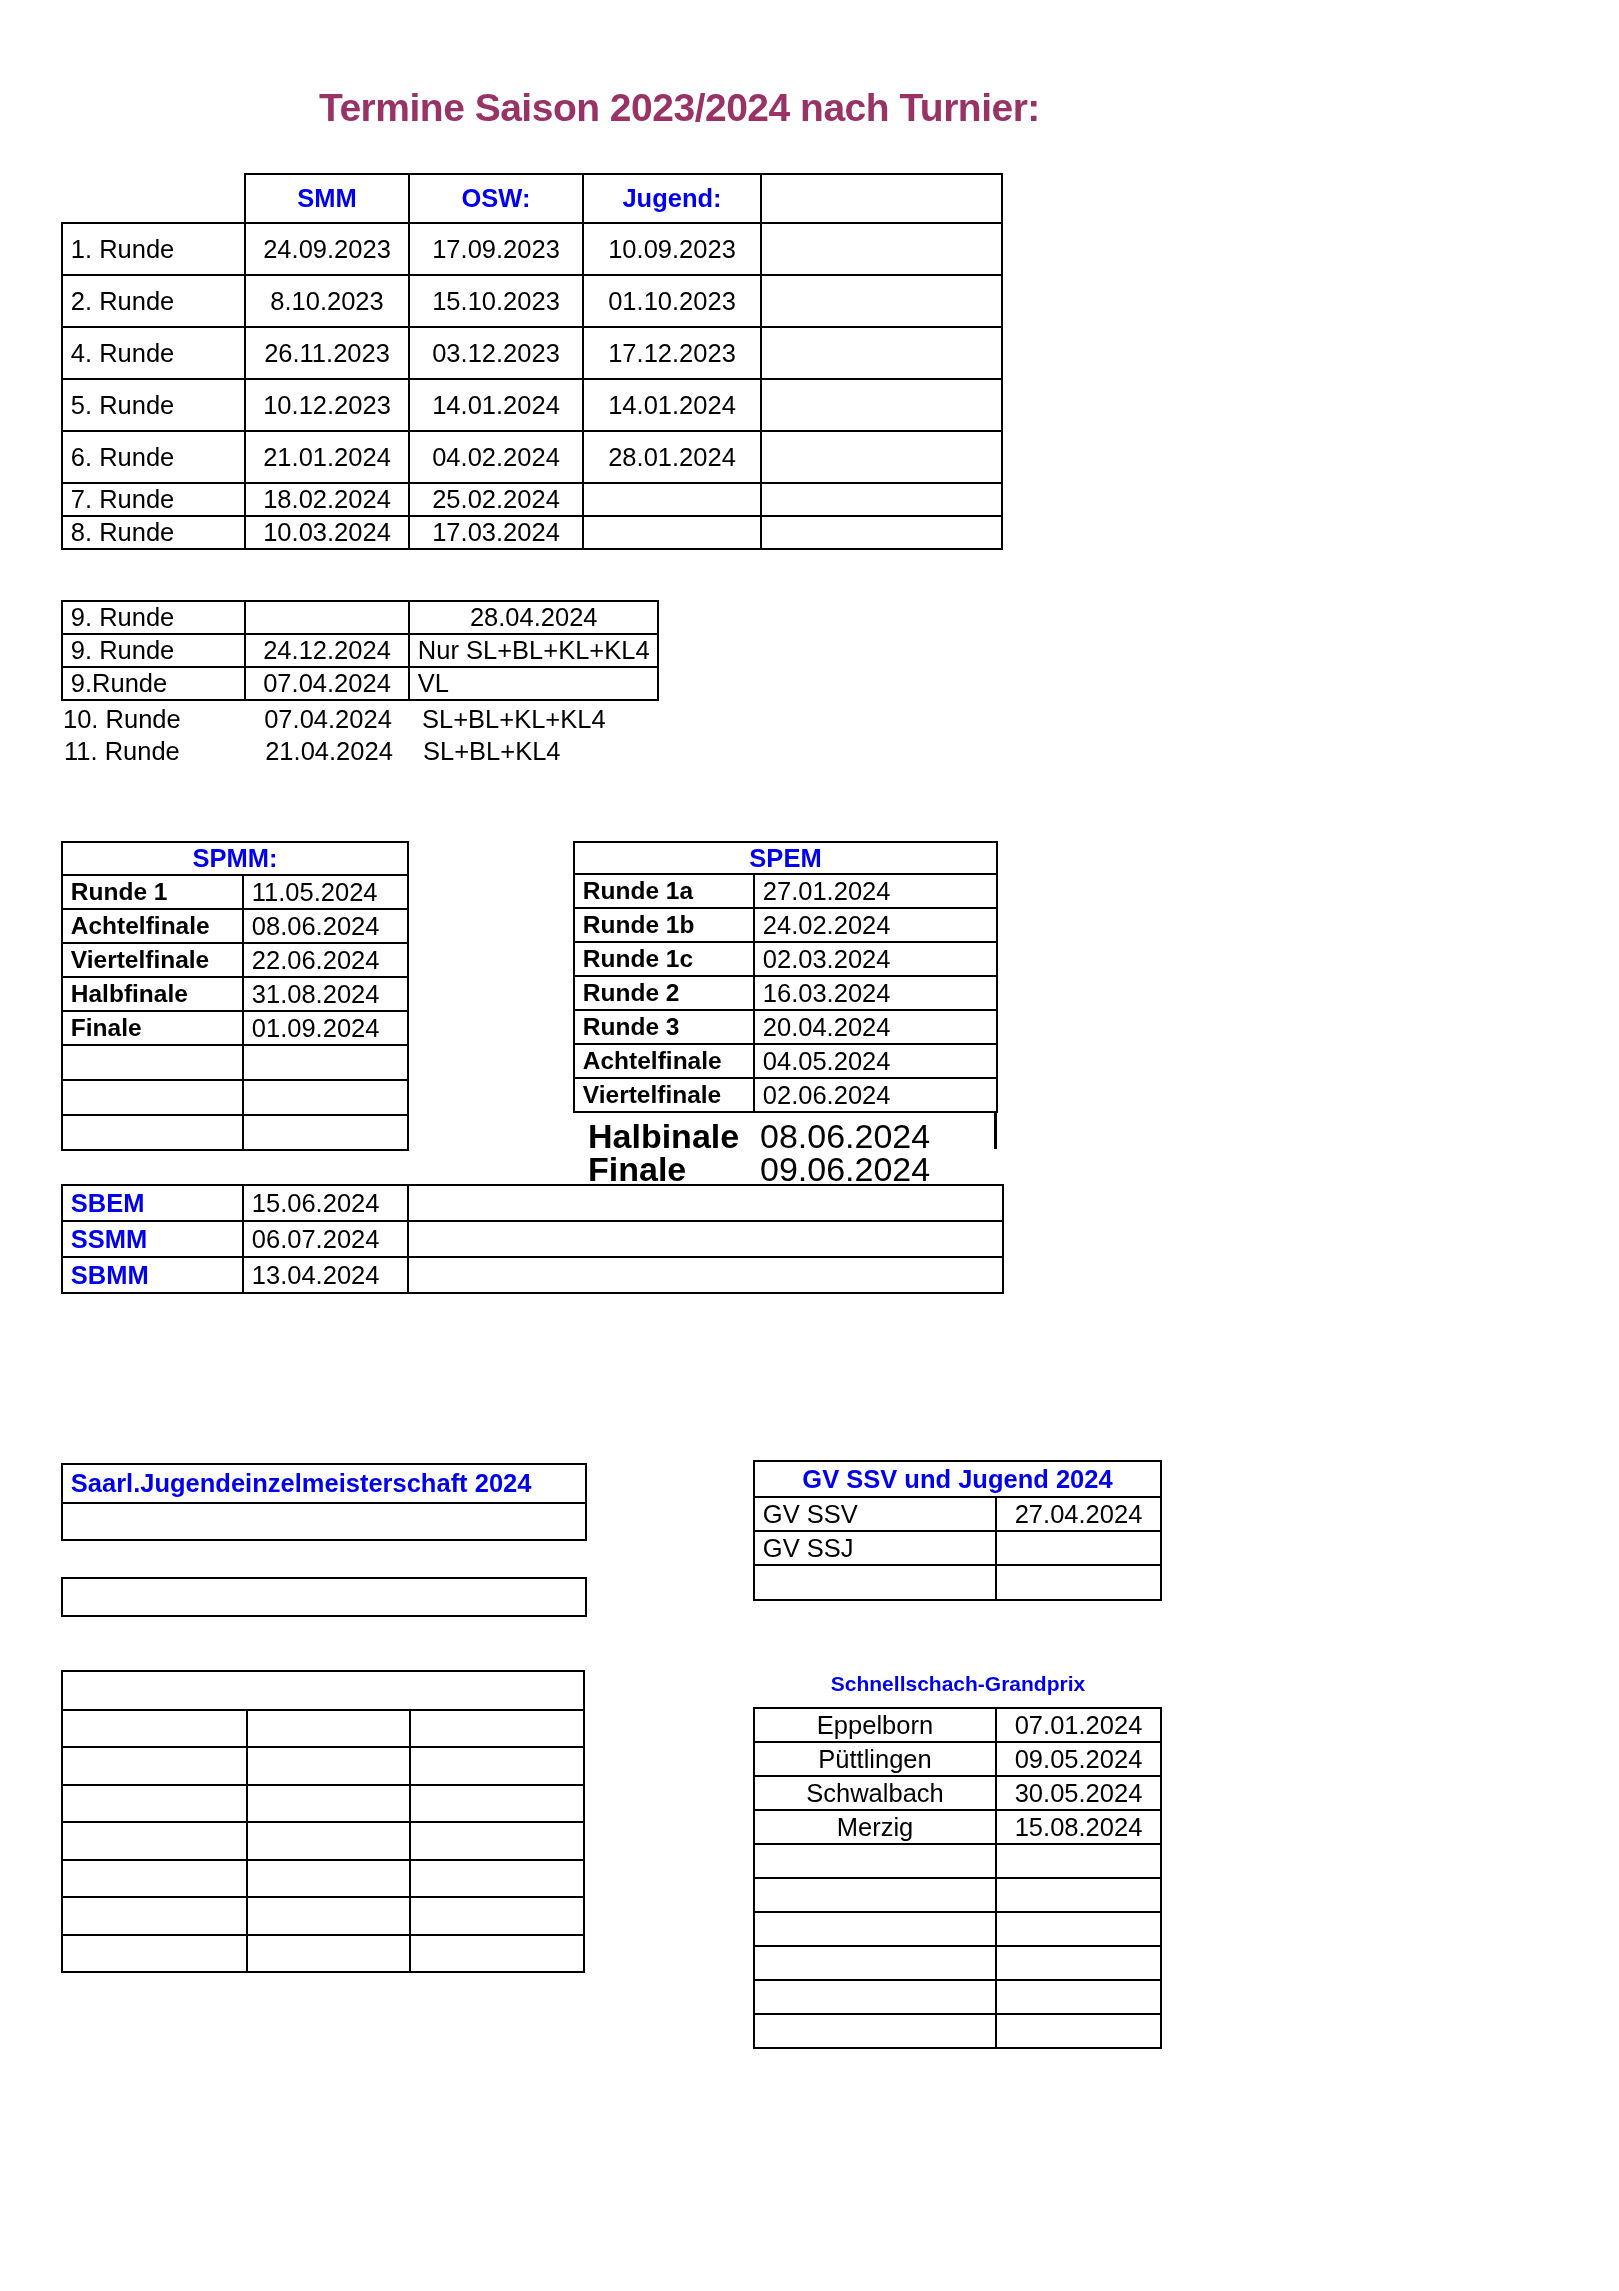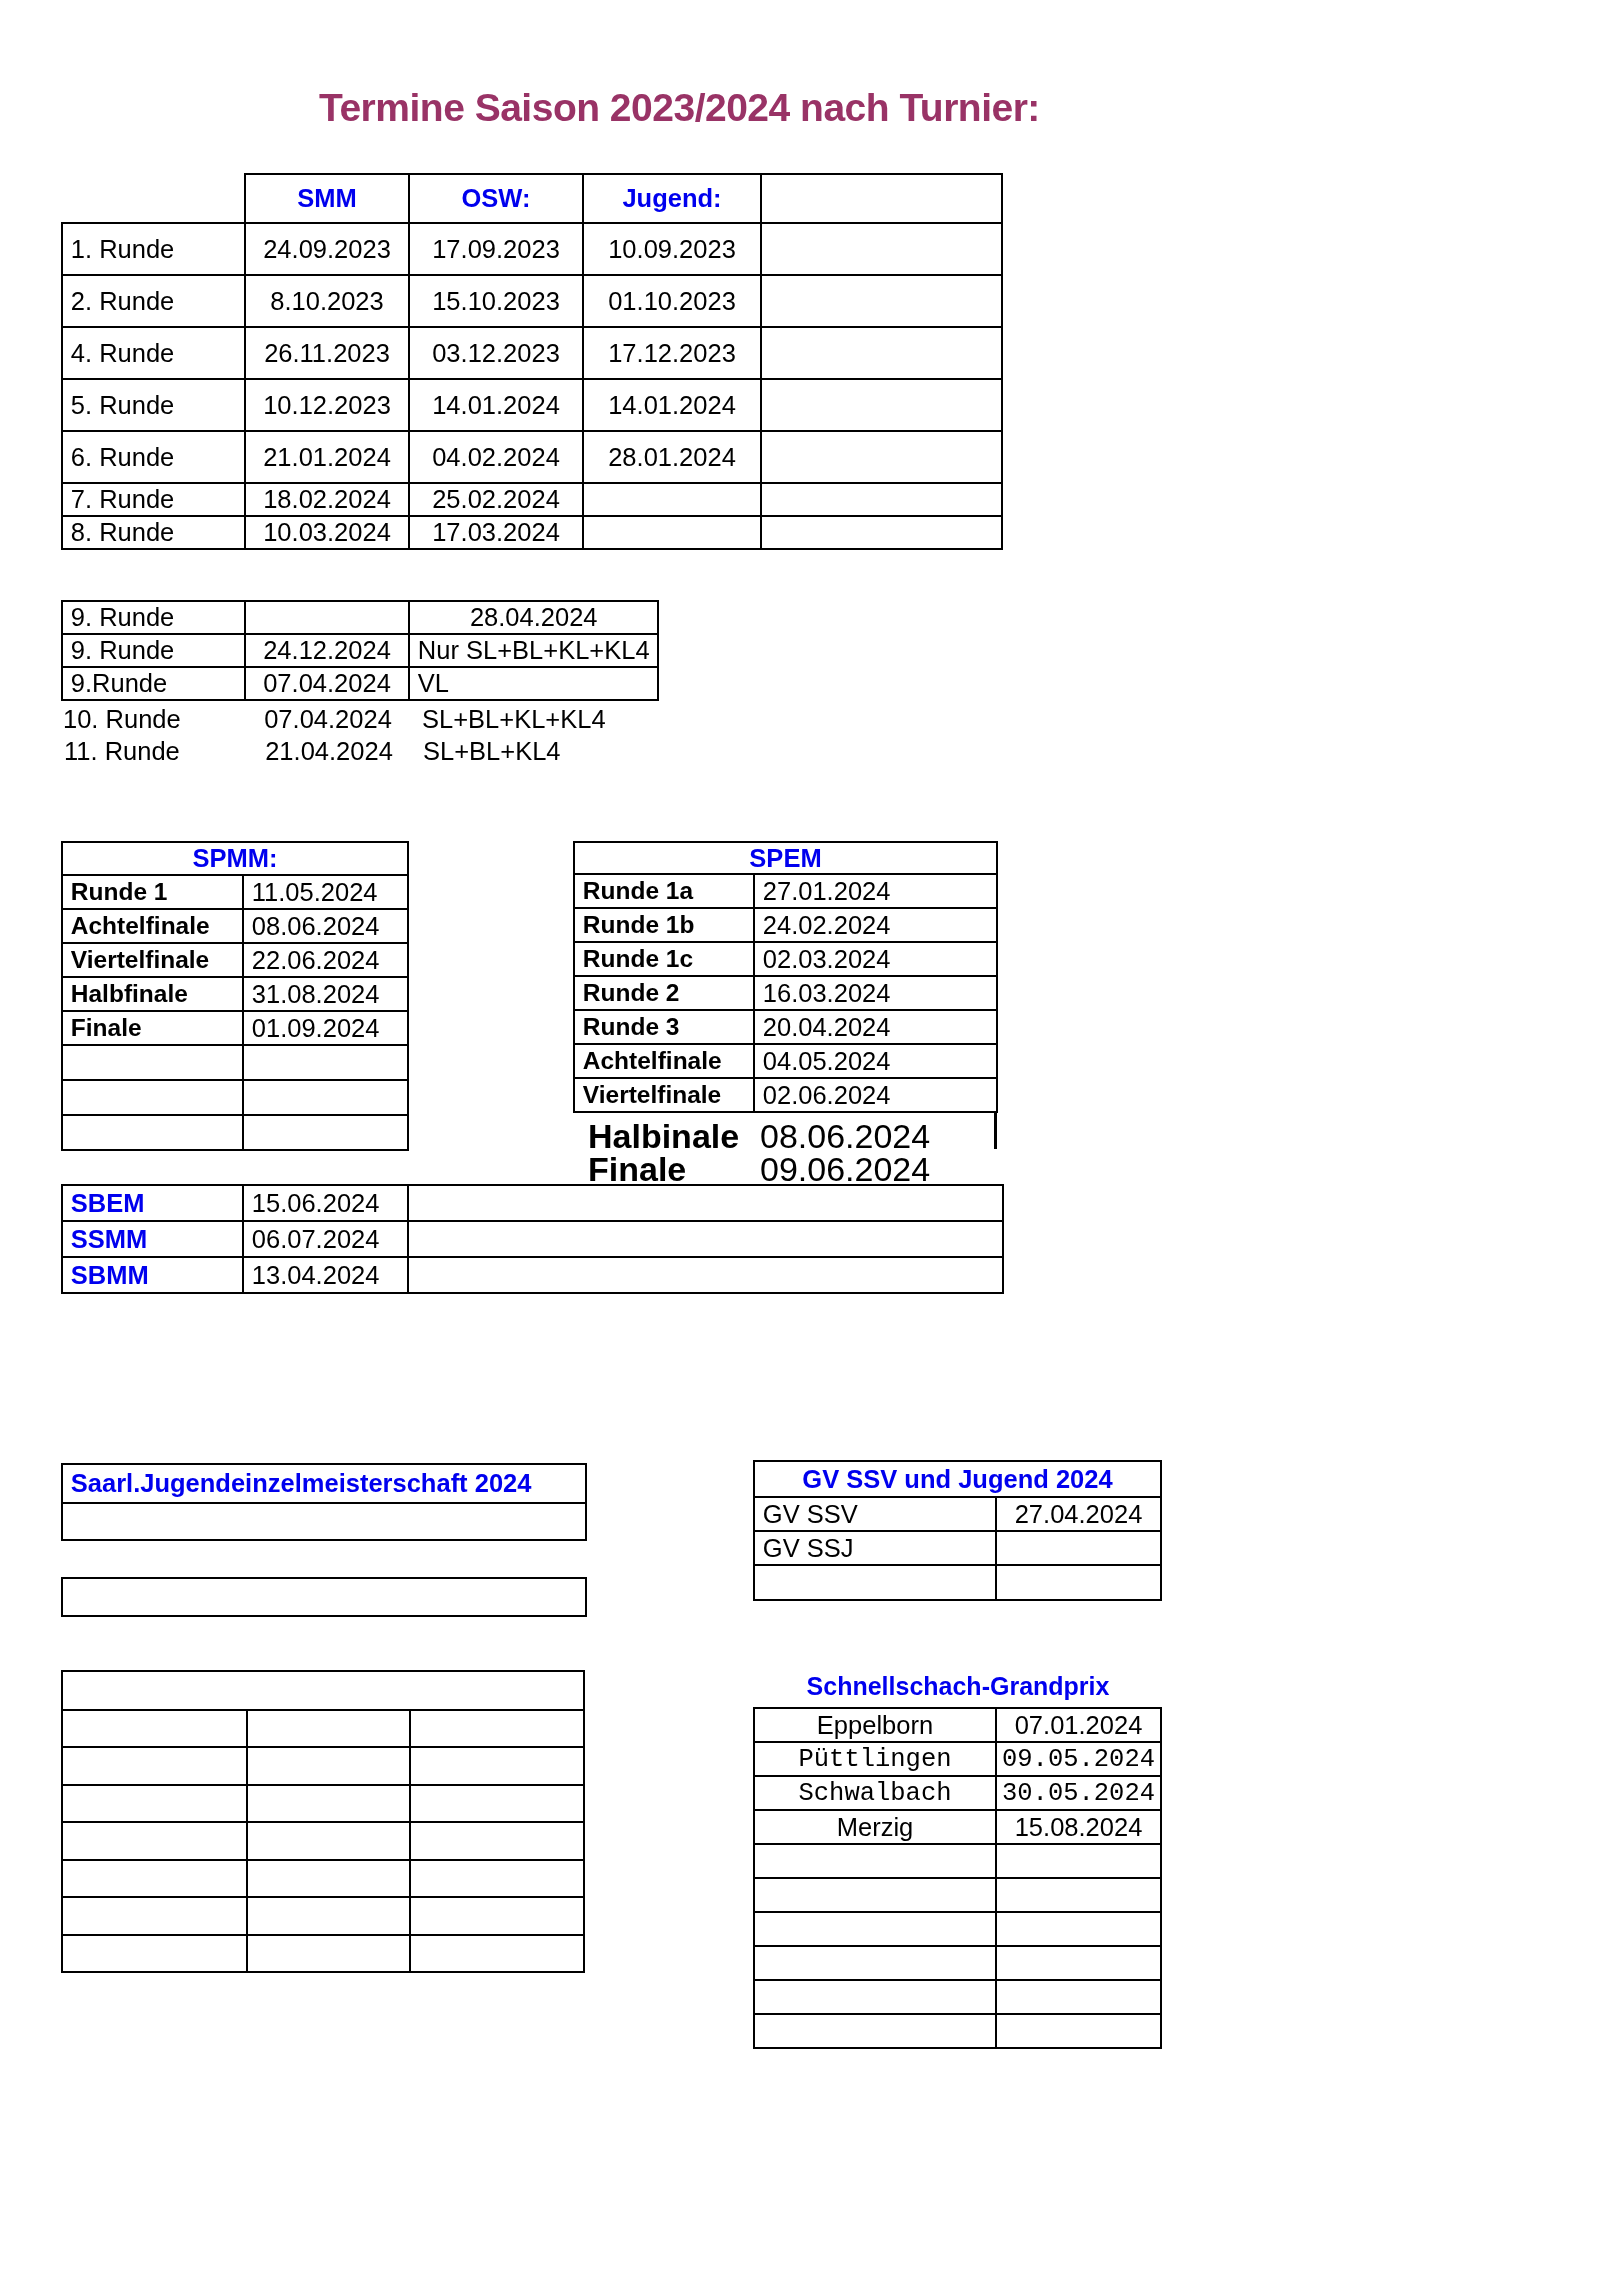--- a/index.html
+++ b/index.html
@@ -9,34 +9,34 @@
   }
   .abs { position:absolute; }
   table { border-collapse:collapse; table-layout:fixed; }
   td {
     border:2.9px solid #000; padding:0 7.8px; font-size:25.5px;
     vertical-align:middle; white-space:nowrap; overflow:visible;
   }
   .noborder { border:none; }
   .blue { color:#0000ee; font-weight:bold; }
   .c { text-align:center; padding:0; }
-  .serif { font-family:Liberation Mono, monospace;text-align:center; }
+  .serif { font-family:Liberation Sans, sans-serif;text-align:center; }
   .lab25 { font-size:24.5px; font-weight:bold; }
   #page-title {
     left:319px; top:86px; font-size:39px; font-weight:bold; color:#993366;
     letter-spacing:-0.5px; white-space:nowrap;
   }
   .freeline { height:29px; font-size:25.5px; white-space:nowrap; }
   .freeline .date { position:absolute; left:183px; width:164px; text-align:center; }
   .freeline .note { position:absolute; left:359px; }
   #spem-dangling-border { left:994px; top:1113px; width:2.9px; height:36px; background:#000; }
   .spem-extra { font-size:34px; white-space:nowrap; height:32px; }
   .spem-extra .lab { font-weight:bold; }
   .spem-extra .dt { position:absolute; left:172px; }
-  #gp-title { left:753px; top:1672px; width:410px; text-align:center; font-size:25px; }
+  #gp-title { left:753px; top:1672px; width:410px; text-align:center; font-size:21px; }
 </style>
 </head>
 <body>
 
 <div class="abs" id="page-title">Termine Saison 2023/2024 nach Turnier:</div>
 
 <table class="abs" style="left:61px; top:173px;">
   <colgroup>
       <col style="width:183px">
       <col style="width:164px">

